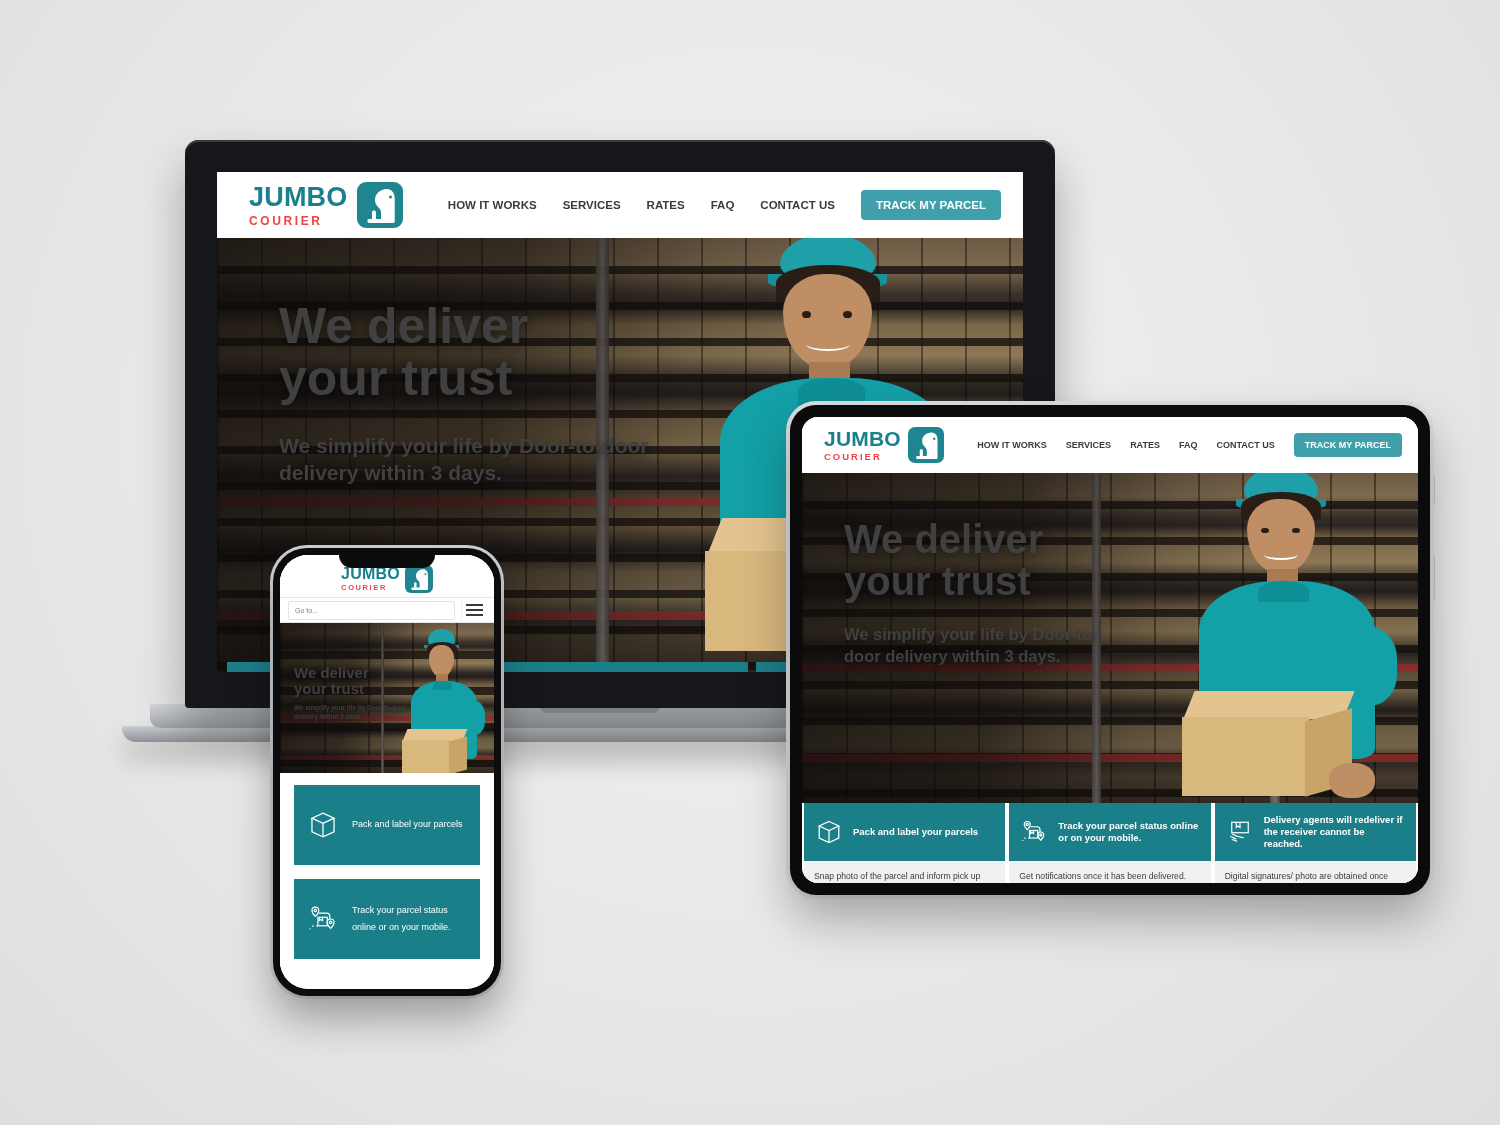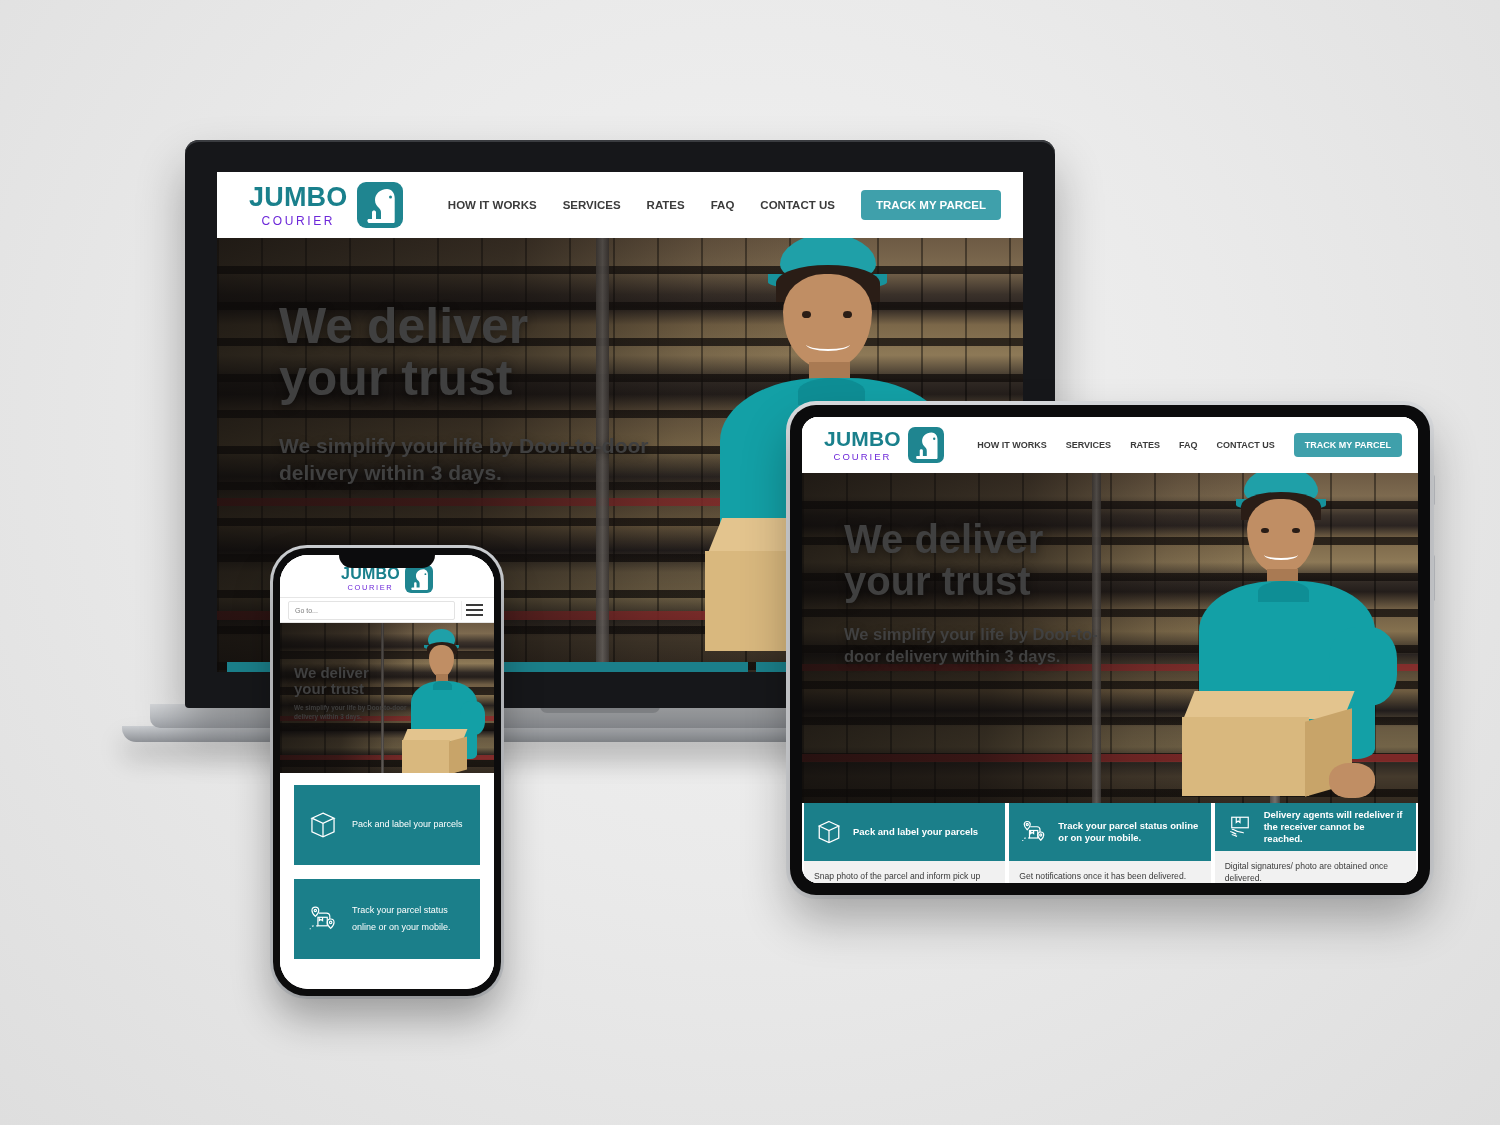--- a/index.html
+++ b/index.html
@@ -13,21 +13,21 @@
 
   
   .site { position: absolute; inset: 0; background:#fff; overflow: hidden; }
   .site-header {
     background:#fff; display:flex; align-items:center;
     justify-content:space-between; width:100%;
   }
   .brand { display:flex; align-items:center; }
   .brand-txt { display:flex; flex-direction:column; line-height:1; }
   .brand-jumbo { color:#1a808c; font-weight:bold; letter-spacing:.2px; }
-  .brand-courier { color:#6d28d9; font-weight:normal; letter-spacing:2.6px; text-align:center; }
+  .brand-courier { color:#ef4444; font-weight:bold; letter-spacing:2.6px; text-align:left; }
   .brand-mark { background:#1f8590; position:relative; }
   .brand-mark svg { display:block; width:100%; height:100%; }
   .nav { display:flex; align-items:center; }
   .nav a { color:#3b3b3b; font-weight:bold; text-decoration:none; white-space:nowrap; }
   .cta {
     background:#3fa0ab; color:#fff; font-weight:bold; border:none;
     border-radius:4px; white-space:nowrap; cursor:pointer;
   }
 
   
@@ -327,21 +327,21 @@
                       <path d="M19.5 18v4l-2-1.4-2 1.4v-4"></path>
                     <path d="M15 13h9a4 4 0 014 4v3"></path>
                     <path d="M14 28H9a4 4 0 00-4 4" stroke-dasharray="2 3"></path>
                   </svg>
                 </span>
                 <span class="c-txt" style="font-size:9.5px;">Track your parcel status online or on your mobile.</span>
               </div>
               <div class="card-body" style="height:56px;padding:10px 10px;font-size:8.6px;">Get notifications once it has been delivered.</div>
             </div>
             <div style="flex:1;">
-              <div class="card" style="height:48px;padding:4px 10px;gap:9px;">
+              <div class="card" style="height:58px;padding:4px 10px;gap:9px;">
                 <span class="c-ico">
                   <svg width="30" height="30" viewBox="0 0 40 40" fill="none" stroke="#fff" stroke-width="1.6">
                     <rect x="9" y="7" width="22" height="14"></rect>
                       <path d="M20 7v7l-2.5-2-2.5 2V7"></path>
                     <path d="M9 23c3 0 5 2 8 3s6 1 8 2"></path>
                       <path d="M7 26c3 .5 5 2.5 8 3.5"></path>
                       <path d="M9 30c3 .5 5 1.5 7 2.5"></path>
                   </svg>
                 </span>
                 <span class="c-txt" style="font-size:9.5px;">Delivery agents will redeliver if the receiver cannot be reached.</span>

